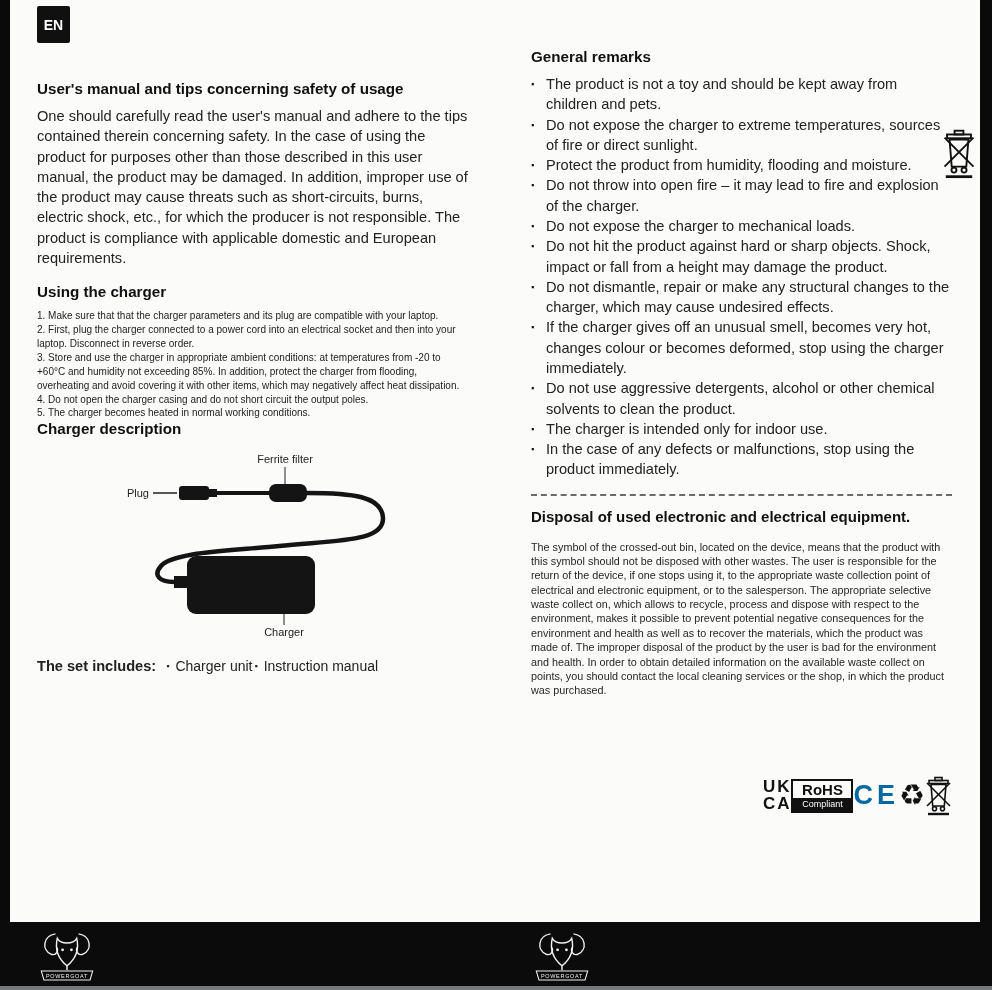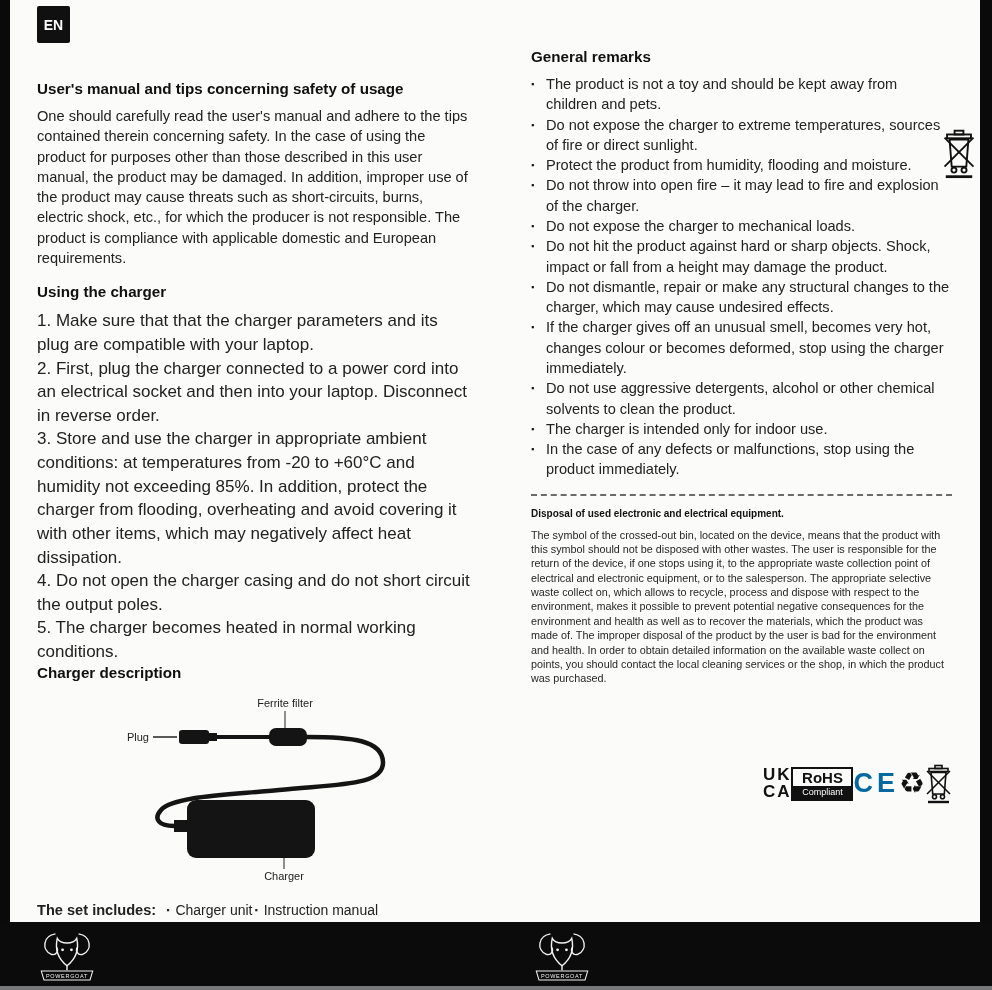--- a/index.html
+++ b/index.html
@@ -21,28 +21,28 @@
 
   .col { position:absolute; }
   .col-left  { left:37px;  top:80px; width:433px; }
   .col-right { left:531px; top:48px; width:421px; }
 
   h3.sec { font-size:15.2px; font-weight:bold; color:#101010; margin:0 0 9px 0; }
   .gap-top { margin-top:15px; }
 
   .para { font-size:14.6px; line-height:1.39; color:#222; }
   .para + h3.sec { margin-top:15px; }
-  .numitem { font-size:17px; line-height:1.39; color:#222; }
+  .numitem { font-size:10px; line-height:1.39; color:#222; }
 
   .bullet-row { display:flex; font-size:14.6px; line-height:1.39; color:#222; }
   .bullet-row .mk { flex:none; width:15px; font-size:9px; padding-top:4px; color:#111; }
 
   .dashes { border-top:2px dashed #6b6b6b; margin:14px 0 12px 0; }
 
-  .disposal-h { font-size:10px; font-weight:bold; color:#111; margin-bottom:9px; }
+  .disposal-h { font-size:15px; font-weight:bold; color:#111; margin-bottom:15px; }
   .disposal-p { font-size:10.8px; line-height:1.33; color:#262626; }
 
   
   .diagram { margin-top:4px; }
   .diagram text { font-family:"Liberation Sans", sans-serif; }
 
   .set-line { margin-top:16px; display:flex; align-items:baseline; font-size:14px; color:#222; flex-wrap:nowrap; }
   .set-line .lbl { font-weight:bold; font-size:14.6px; margin-right:8px; }
   .set-line .mk { font-size:9px; margin:0 6px 0 2px; position:relative; top:-2px; }
 

